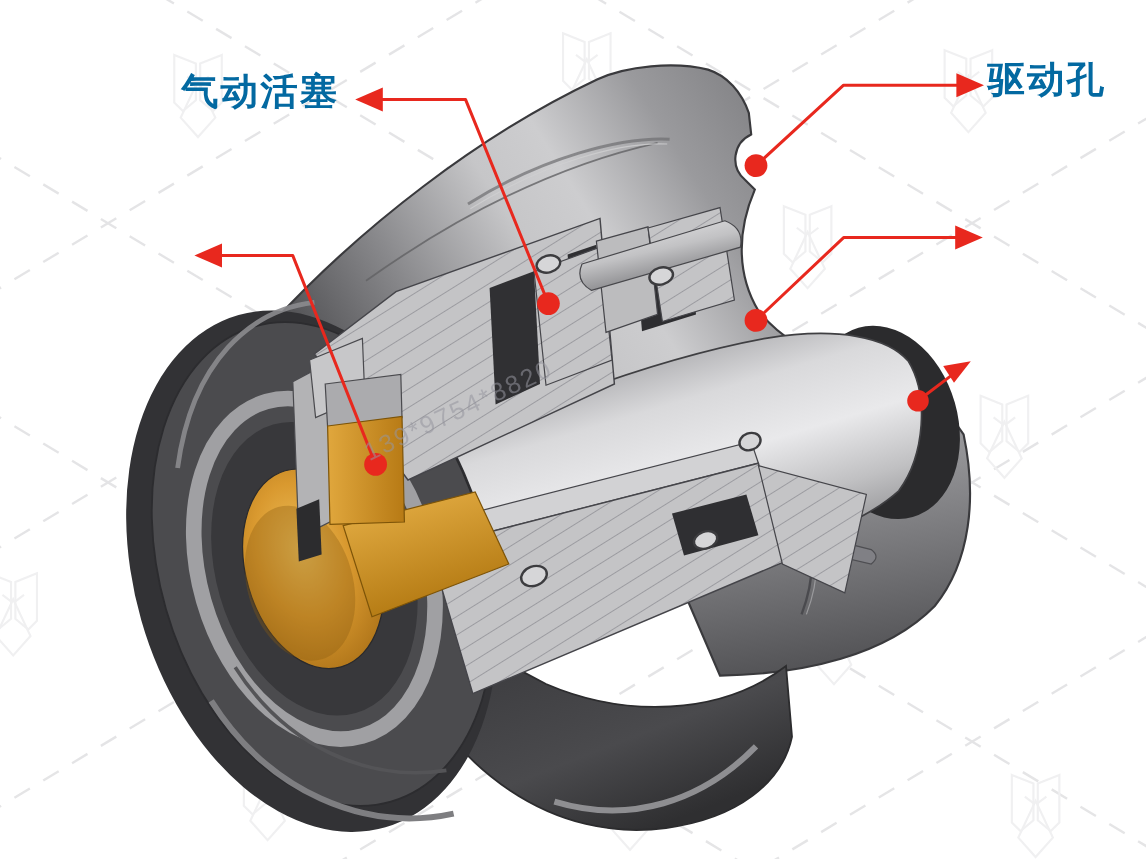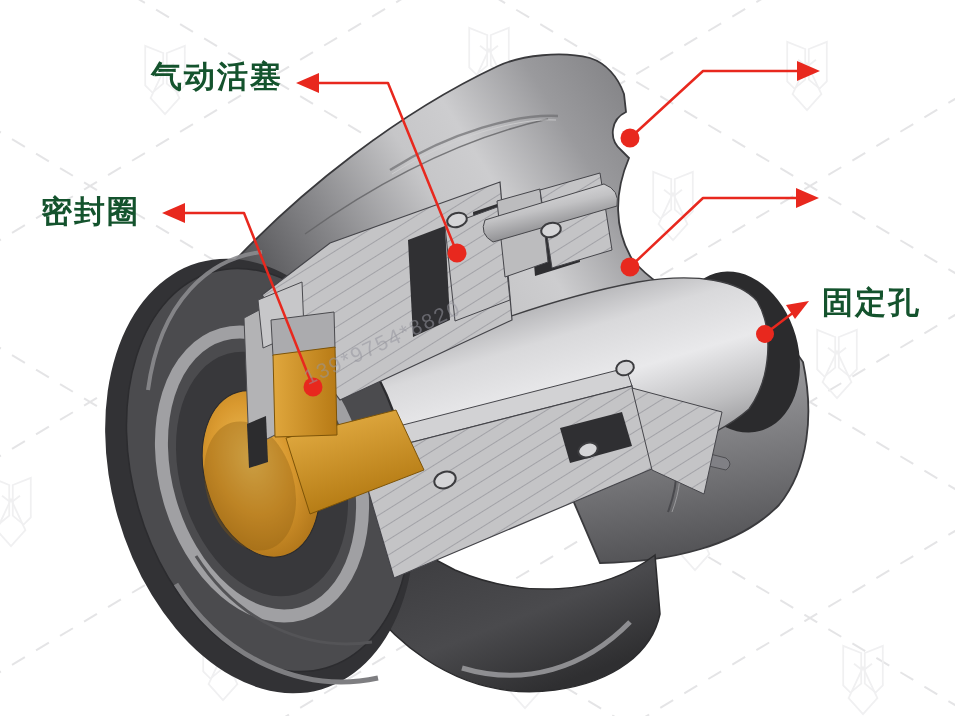--- a/index.html
+++ b/index.html
@@ -1,19 +1,19 @@
 <!DOCTYPE html>
 <html><head>
 <meta charset="utf-8">
 <style>
   html,body{margin:0;padding:0;background:#ffffff;}
   #stage{position:relative;width:955px;height:716px;overflow:hidden;background:#ffffff;
          font-family:"Liberation Sans","DejaVu Sans",sans-serif;}
   #stage svg{position:absolute;left:0;top:0;}
-  .label{position:absolute;font-size:31px;font-weight:600;color:#14532d;
+  .label{position:absolute;font-size:31px;font-weight:600;color:#0369a1;
          letter-spacing:2px;line-height:1.1;white-space:nowrap;}
   .phone-mark{position:absolute;left:300px;top:368px;transform:rotate(-25deg);
          transform-origin:left top;font-size:21px;font-weight:500;letter-spacing:2px;
          color:rgba(150,150,158,0.55);white-space:nowrap;}
 </style>
 </head>
 <body>
 
 <div id="stage">
 
@@ -202,18 +202,17 @@
     <polygon points="819,198 796,188 796,208" stroke="none"></polygon>
     <circle cx="630" cy="267" r="9.5" stroke="none"></circle>
 
     <path d="M765,334 L794,312" fill="none"></path>
     <polygon points="809,301 786,305 795,319" stroke="none"></polygon>
     <circle cx="765" cy="334" r="9" stroke="none"></circle>
   </g>
 </svg>
 
 <div class="label" style="left:151px;top:60px">气动活塞</div>
-<div class="label" style="left:41px;top:195px">密封圈</div>
-<div class="label" style="left:822px;top:286px">固定孔</div>
+<div class="label" style="left:823px;top:50px">驱动孔</div>
 
 <div class="phone-mark">139*9754*8820</div>
 
 </div>
 
 </body></html>

